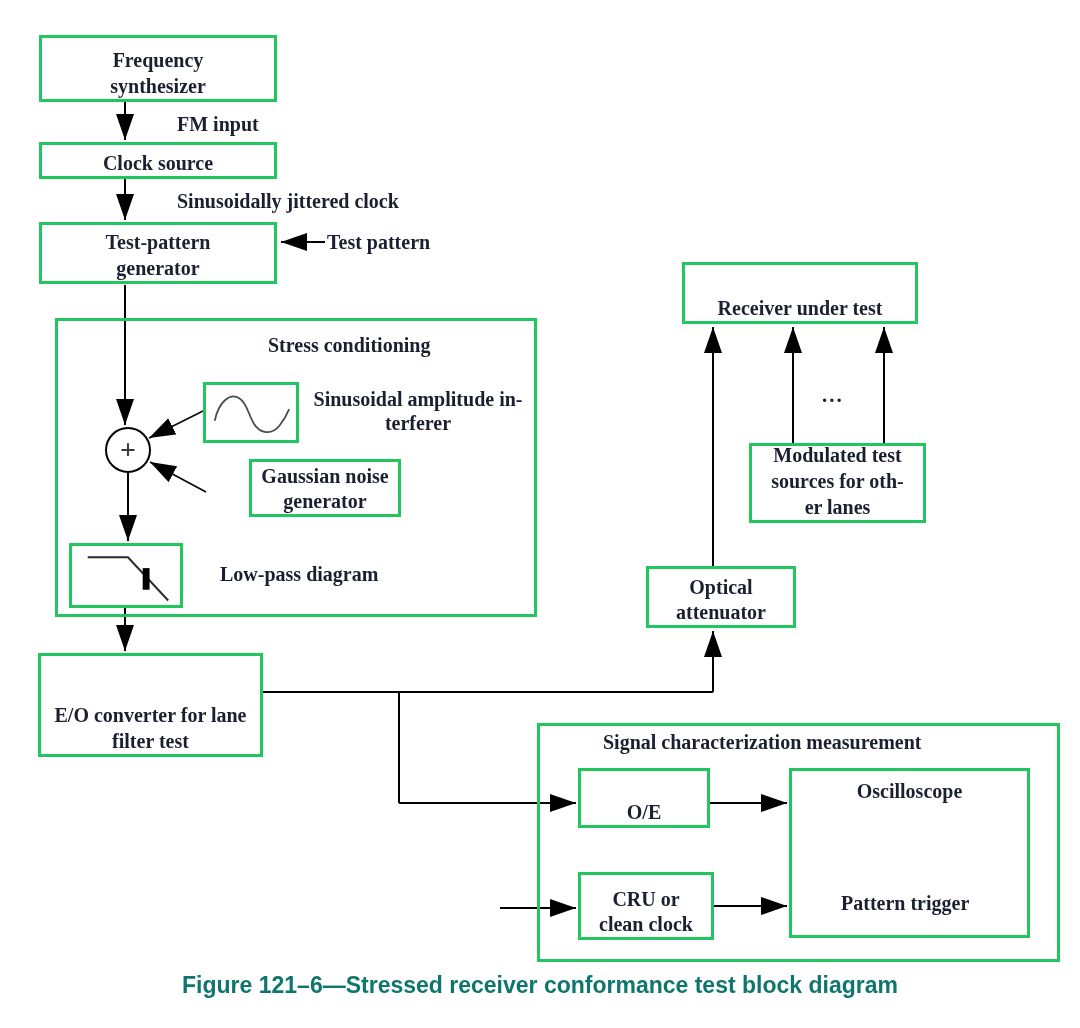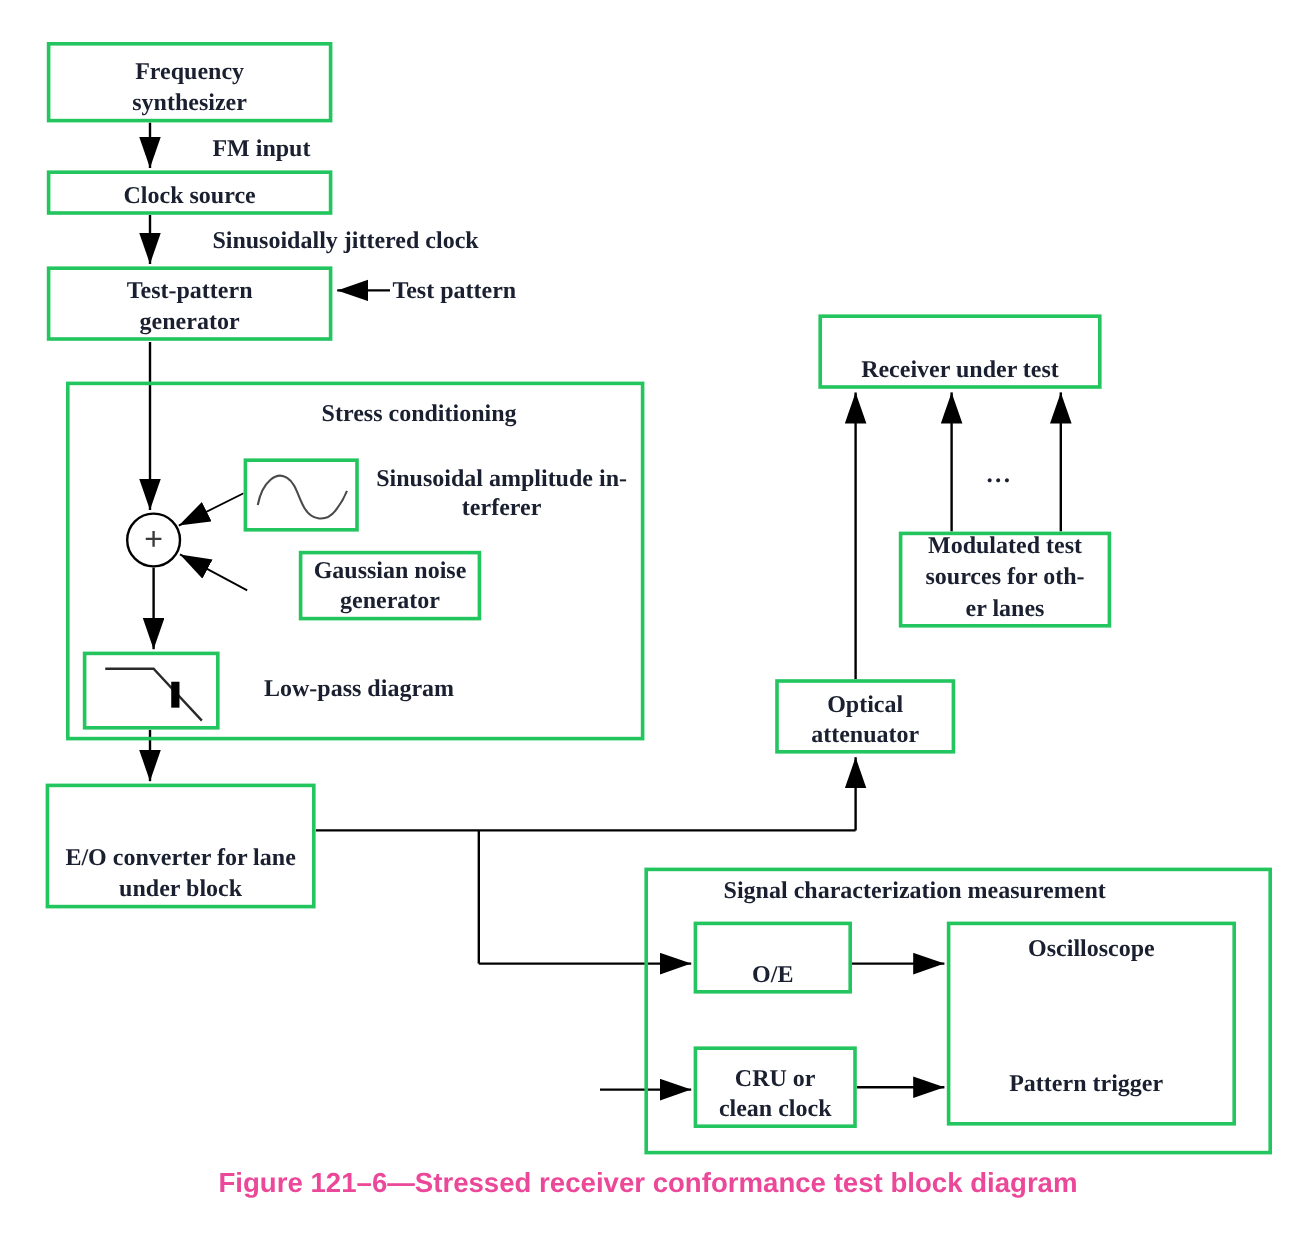--- a/index.html
+++ b/index.html
@@ -33,21 +33,21 @@
     position:absolute;left:105px;top:427px;width:46px;height:46px;
     border:2px solid #000;border-radius:50%;background:#fff;
     box-sizing:border-box;
     display:flex;align-items:center;justify-content:center;
     font-size:28px;font-weight:600;line-height:1;color:#3a3a3a;
   }
   .caption{
     position:absolute;left:0;top:972px;width:1080px;
     text-align:center;
     font-family:"Liberation Sans","DejaVu Sans",sans-serif;
-    font-weight:700;font-size:23px;color:#ec4899;
+    font-weight:700;font-size:23px;color:#0f766e;
   }
   .ellipsis{font-weight:700;letter-spacing:2px;font-size:21px;}
 </style>
 </head>
 <body>
 
 <div class="page">
 
   <svg class="wires" width="1080" height="1028" viewBox="0 0 1080 1028">
     <defs>
@@ -115,21 +115,21 @@
     </svg>
   </div>
   <div class="lbl" style="left:220px;top:562px;">Low-pass diagram</div>
 
   <div class="sum">
     <span>+</span>
   </div>
 
   <div class="box" style="left:38px;top:653px;width:225px;height:104px;">
     <span>E/O converter for lane
-under block</span>
+filter test</span>
   </div>
 
   <div class="box" style="left:682px;top:262px;width:236px;height:62px;">
     <span>Receiver under test</span>
   </div>
 
   <div class="box" style="left:749px;top:443px;width:177px;height:80px;line-height:26px;">
     <span>Modulated test
 sources for oth-
 er lanes</span>

